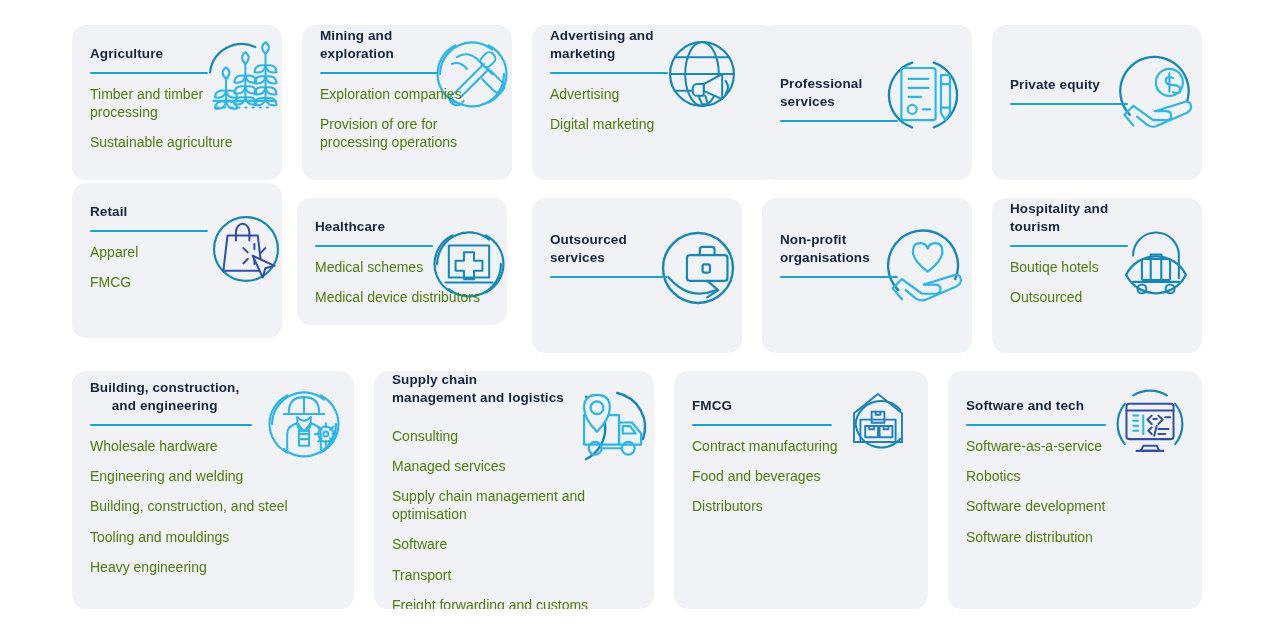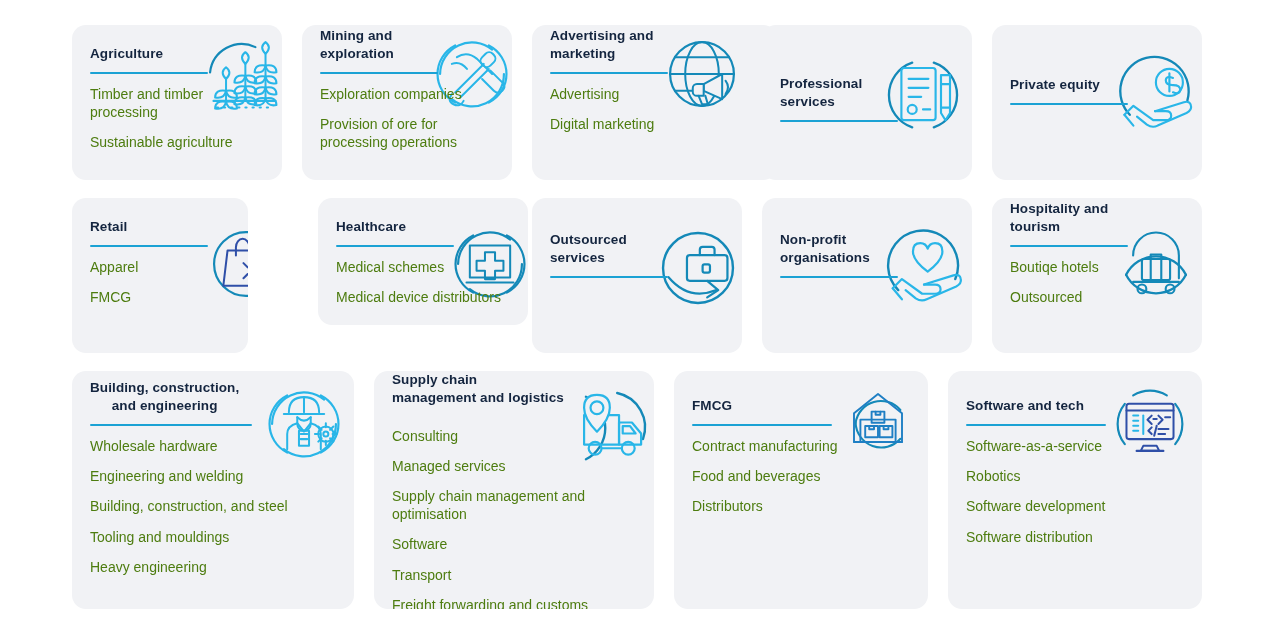--- a/index.html
+++ b/index.html
@@ -207,42 +207,42 @@
         </svg>
       </div>
       <div class="card-inner" style="justify-content: center; padding-bottom: 34px;">
         <div class="card-head" style="height: 38px;">
           <div class="card-title" style="max-width: 110px;">Private equity</div>
         </div>
         <div class="divider" style="width: 118px; background: rgb(27, 162, 212);"></div>
         <div class="sub-list"></div>
       </div>
     </div>
-    <div class="card" style="left: 72px; top: 198px; width: 176px; height: 155px; padding-left: 48px;">
+    <div class="card" style="left: 72px; top: 183px; width: 210px; height: 155px; padding-left: 48px;">
       <div class="card-icon" style="left: 132px; top: 24px; width: 84px; height: 84px;">
         <svg viewBox="0 0 100 100" fill="none" stroke="#2f4fa8" stroke-width="2.4" stroke-linecap="round" stroke-linejoin="round">
           <circle cx="50" cy="50" r="38" stroke-width="2.6" stroke="#1489b8"></circle>
           <path d="M28 34 h36 l5 42 h-46 z" stroke="#2f4fa8"></path>
           <path d="M38 40 V30 a8 10 0 0 1 16 0 v10" stroke="#2f4fa8"></path>
           <path d="M60 50 v-6 M68 54 l5 -5 M60 62 v6 M52 54 l-5 -5 M52 62 l-5 5" stroke="#2f4fa8"></path>
           <path d="M58 58 l26 12 l-11 3 l-3 11 z" fill="#f1f2f5" stroke="#2f4fa8"></path>
         </svg>
       </div>
       <div class="card-inner">
         <div class="card-head" style="height: 38px;">
           <div class="card-title" style="max-width: 115px;">Retail</div>
         </div>
         <div class="divider" style="width: 118px; background: rgb(27, 162, 212);"></div>
         <div class="sub-list">
           <div class="sub-item">Apparel</div>
           <div class="sub-item">FMCG</div>
         </div>
       </div>
     </div>
-    <div class="card" style="left: 318px; top: 198px; width: 210px; height: 127px;">
+    <div class="card" style="left: 297px; top: 198px; width: 210px; height: 127px;">
       <div class="card-icon" style="left: 130px; top: 24px; width: 84px; height: 84px;">
         <svg viewBox="0 0 100 100" fill="none" stroke="#1489b8" stroke-width="2.4" stroke-linecap="round" stroke-linejoin="round">
           <path d="M30 16 A38 38 0 0 0 30 84" stroke-width="2.6"></path>
           <path d="M70 16 A38 38 0 0 1 70 84" stroke-width="2.6"></path>
           <path d="M12 50 A38 38 0 0 1 74 21" stroke-width="2.6"></path>
           <path d="M26 80 A38 38 0 0 0 88 50" stroke-width="2.6"></path>
           <path d="M26 28 h48 v38 h-48 z"></path>
           <path d="M44 36 h12 v10 h10 v12 h-10 v10 h-12 v-10 h-10 v-12 h10 z"></path>
           <path d="M22 72 h56"></path>
         </svg>

